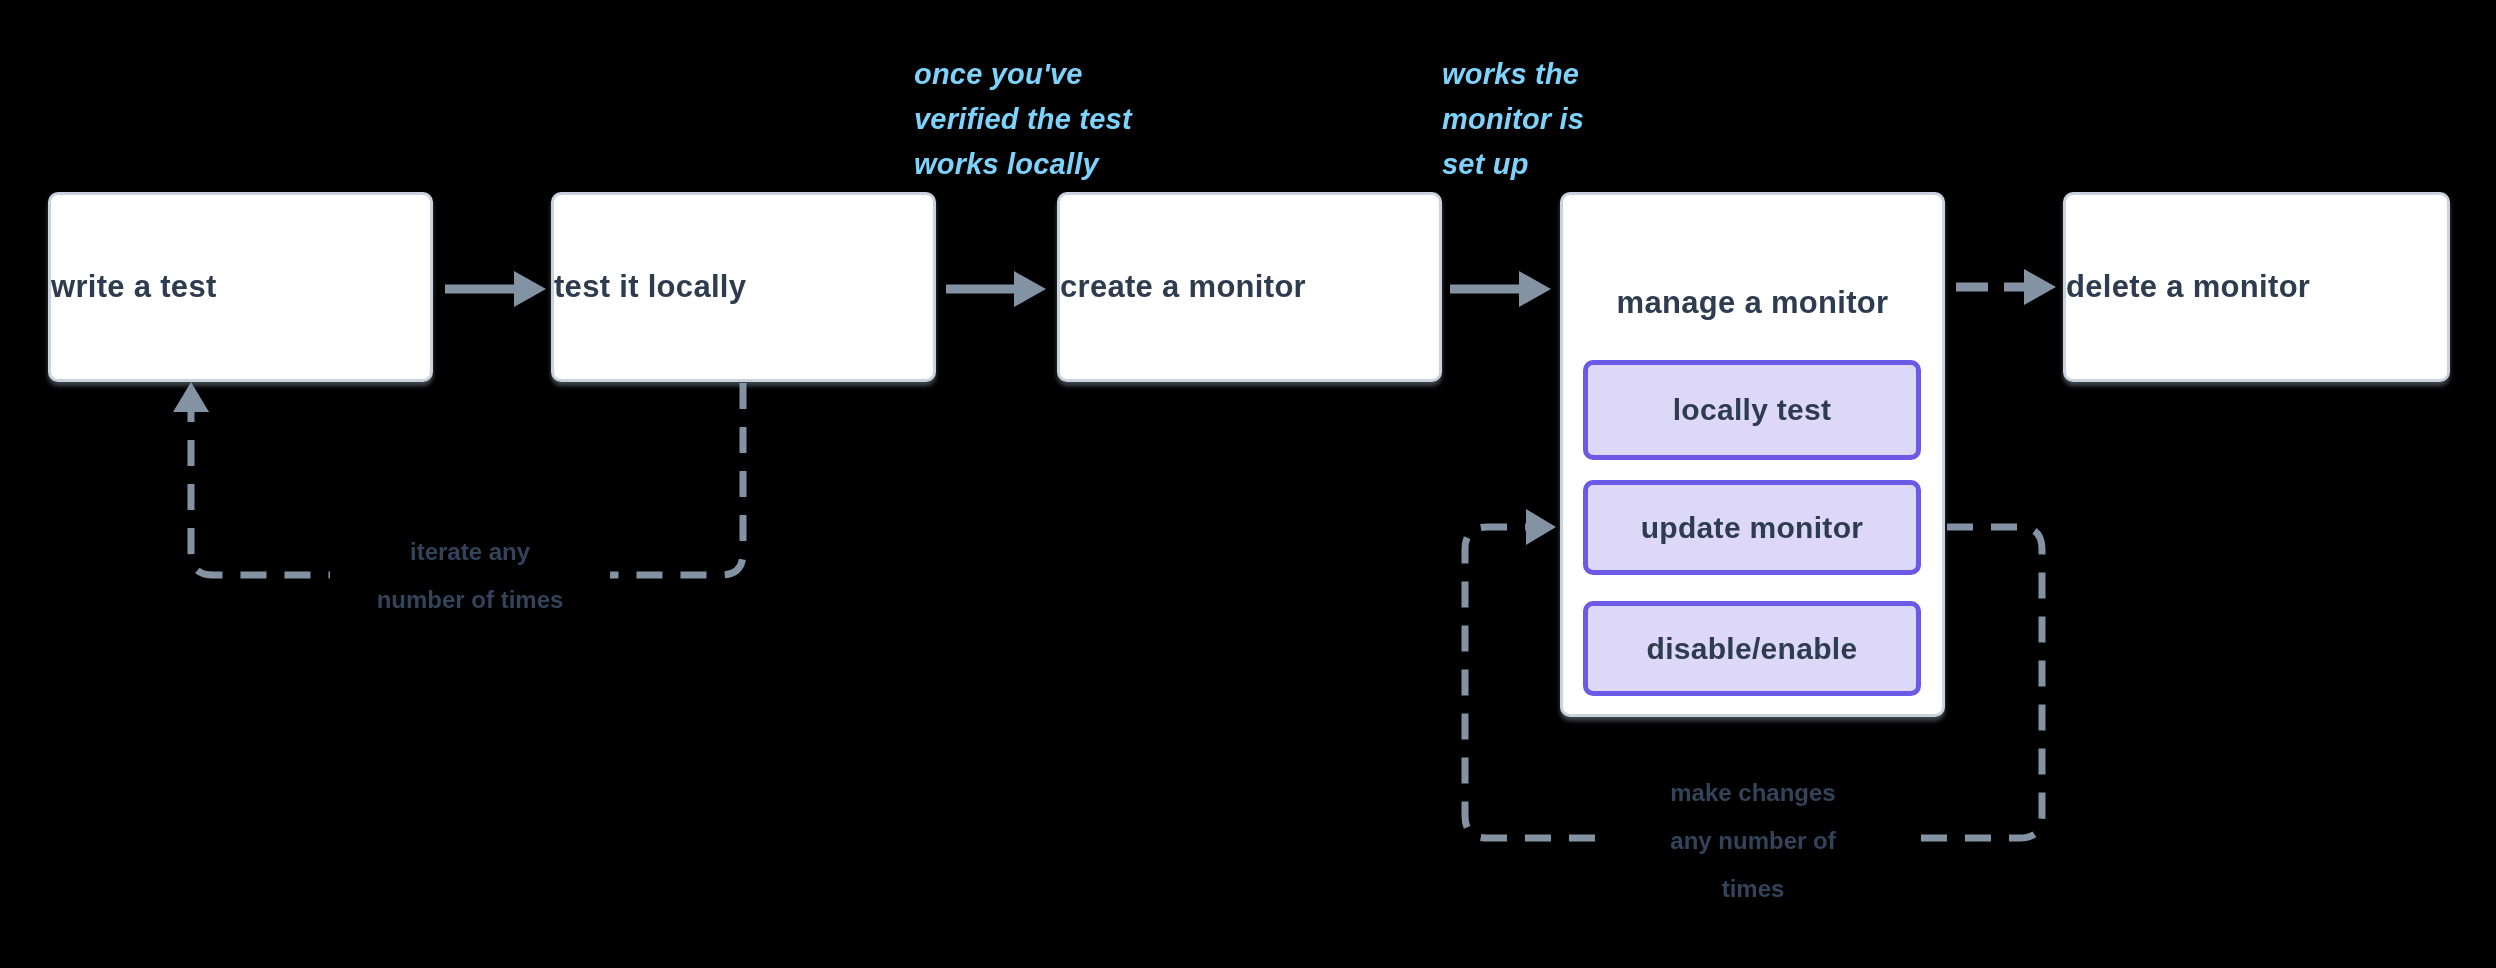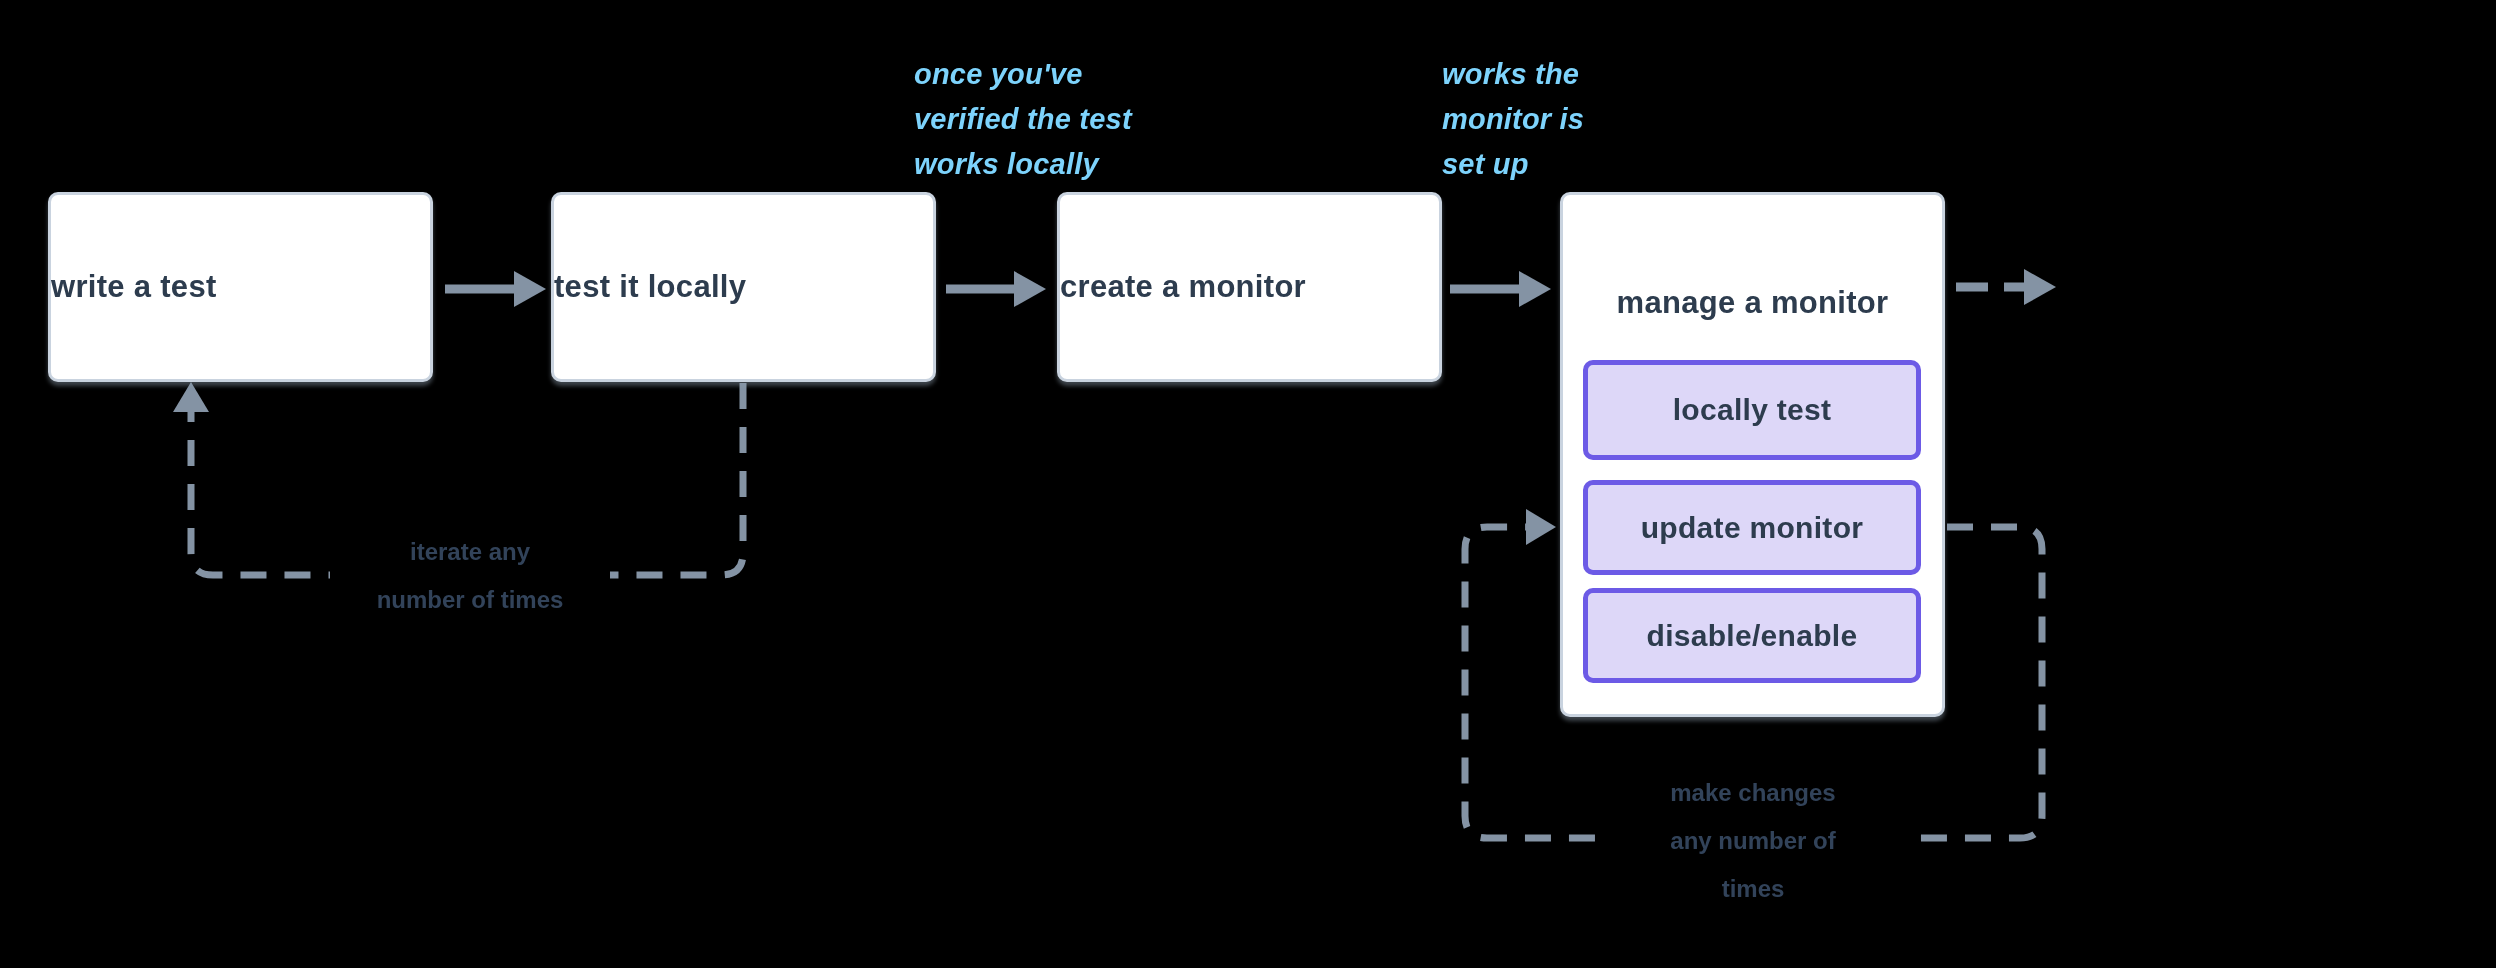--- a/index.html
+++ b/index.html
@@ -61,21 +61,21 @@
     border: 5px solid #6c5ae6;
     border-radius: 10px;
     box-sizing: border-box;
     display: flex;
     align-items: center;
     justify-content: center;
   }
   .subnode .node-label { font-size: 30px; }
   #sub-update-test    { top: 165px; height: 100px; }
   #sub-update-monitor { top: 285px; height: 95px; }
-  #sub-disable-enable { top: 393px; height: 95px; }
+  #sub-disable-enable { top: 406px; height: 95px; }
 
   .loop-label {
     position: absolute;
     z-index: 2;
     background: #000000;
     color: #32435a;
     font-size: 24px;
     font-weight: bold;
     line-height: 48px;
     text-align: center;
@@ -180,14 +180,17 @@
       <span class="node-label">locally test</span>
     </div>
     <div class="subnode" id="sub-update-monitor">
       <span class="node-label">update monitor</span>
     </div>
     <div class="subnode" id="sub-disable-enable">
       <span class="node-label">disable/enable</span>
     </div>
   </div>
 
+  <div class="node" style="left:2063px; top:192px; width:387px; height:190px;">
+    <span class="node-label">delete a monitor</span>
+  </div>
 
 </div>
 
 </body></html>

